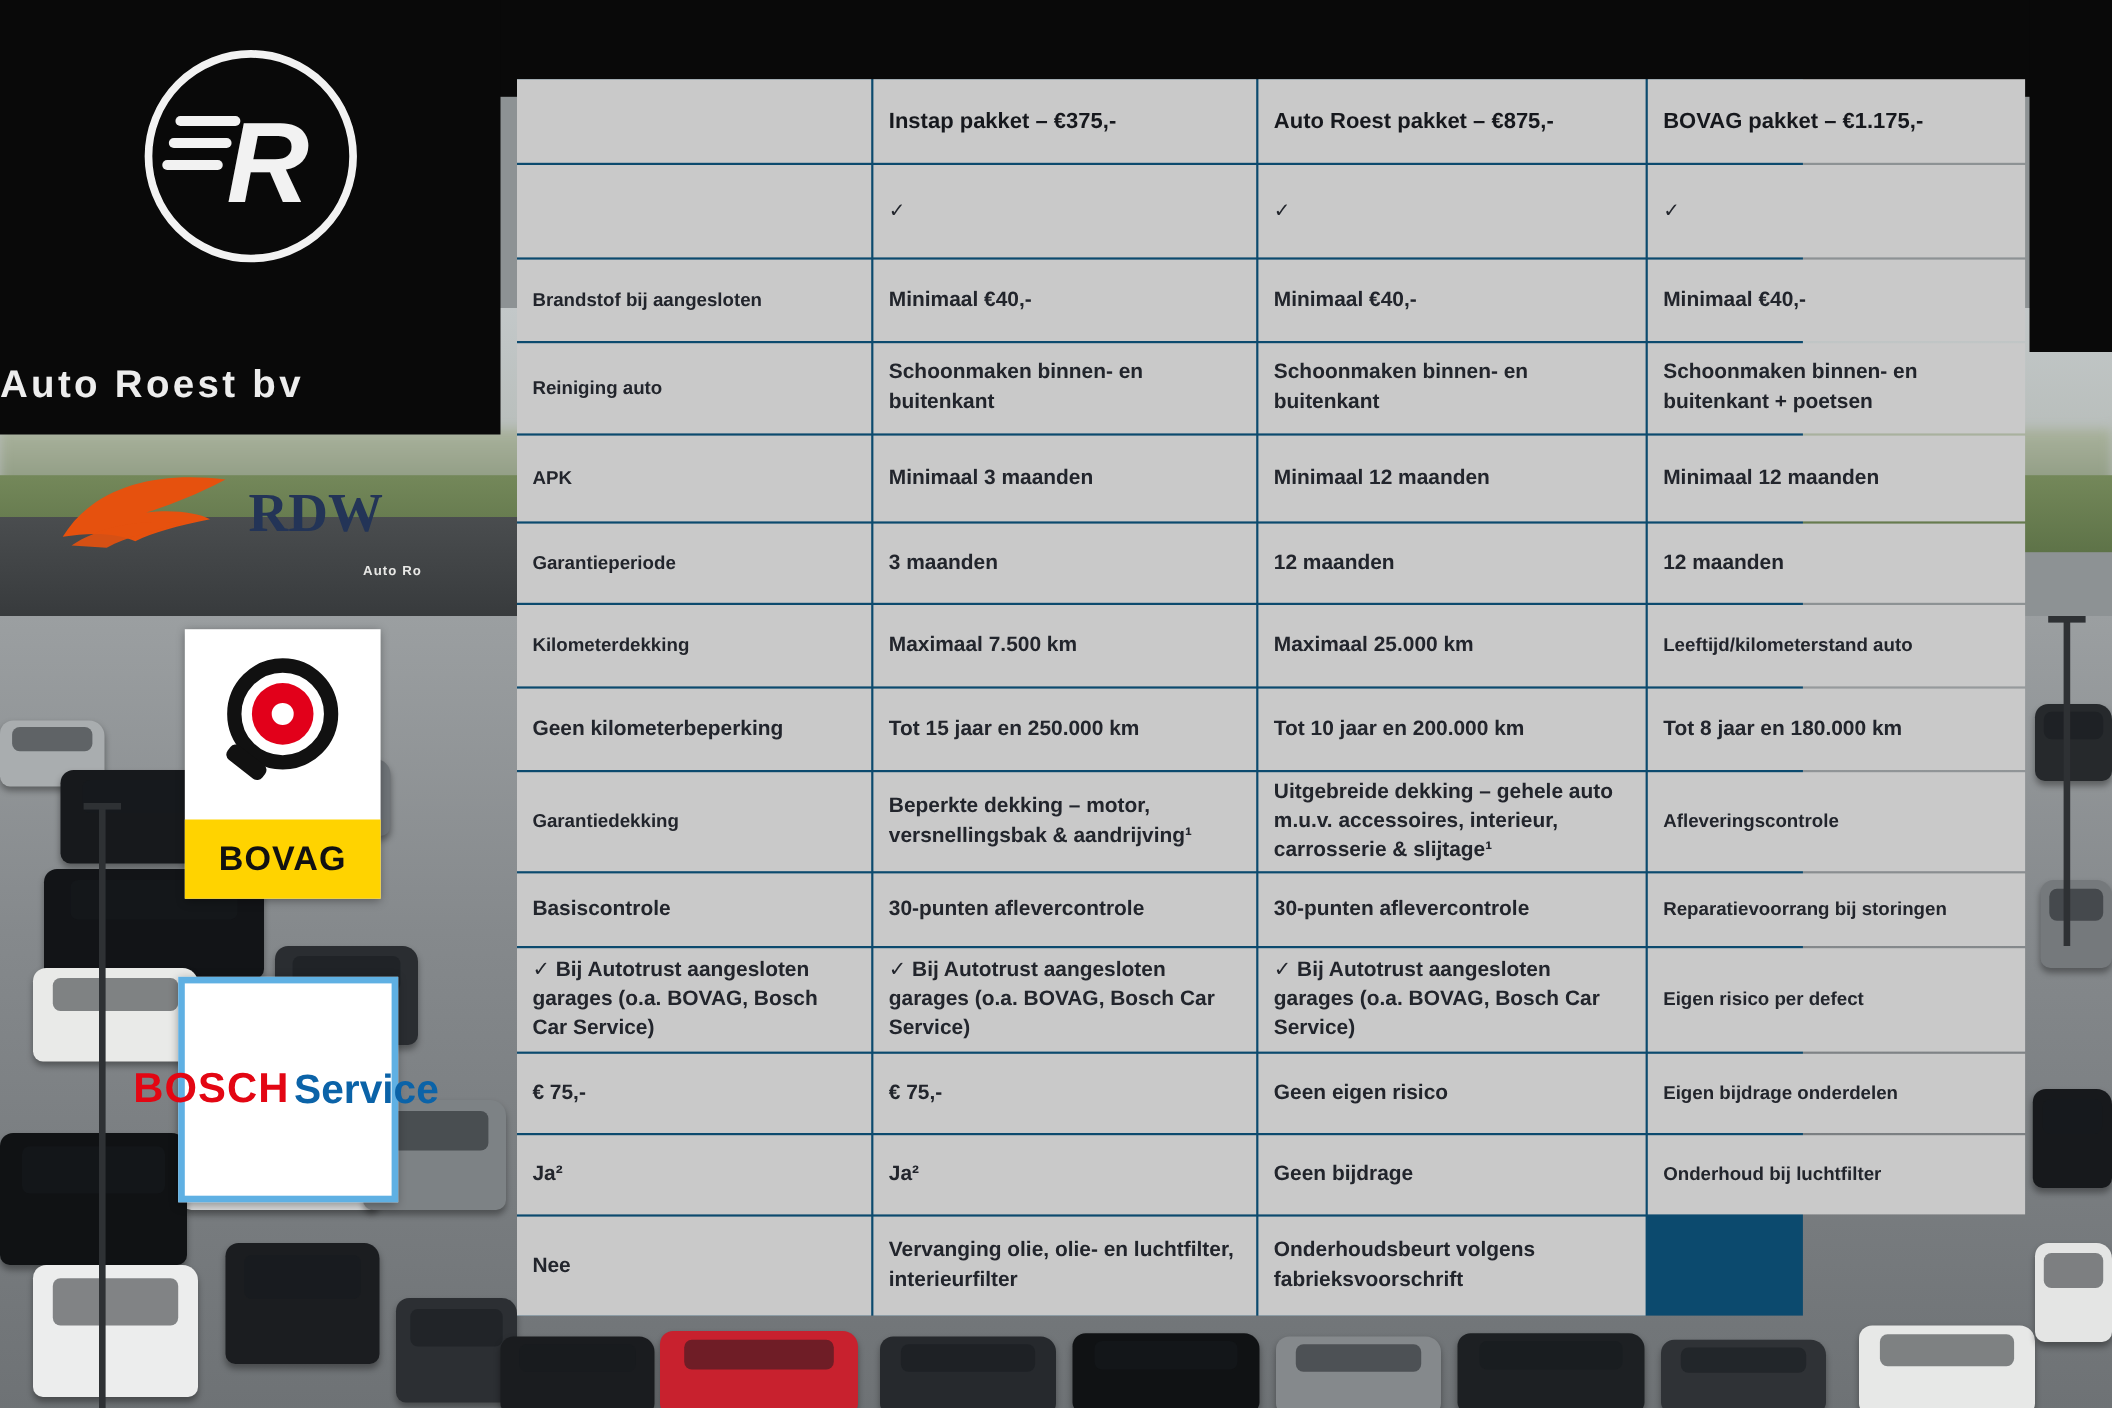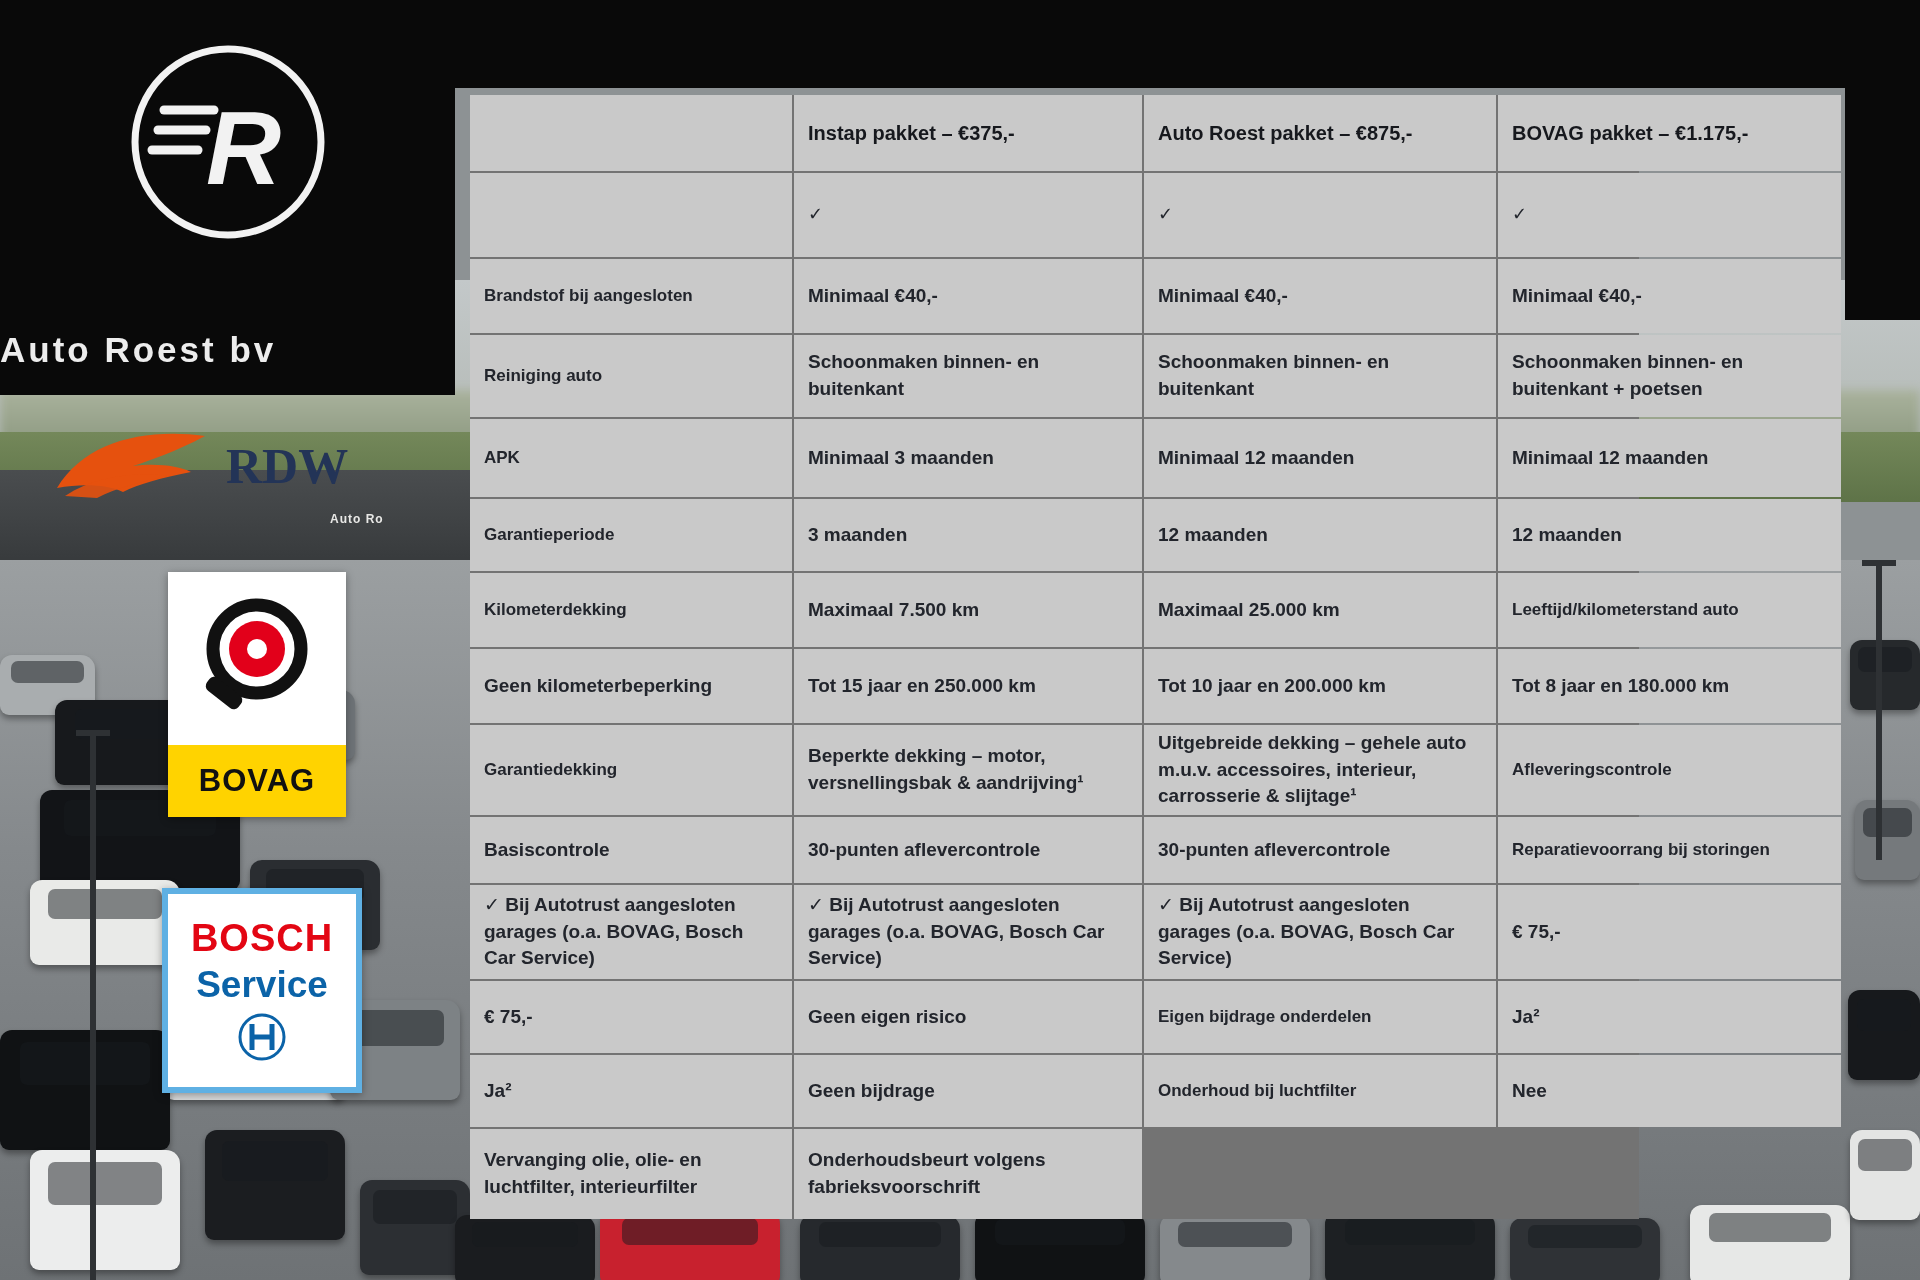--- a/index.html
+++ b/index.html
@@ -29,27 +29,27 @@
   .company-name { position:absolute; left:0; top:330px; width:455px; text-align:left; color:#ededed; font-size:35px; font-weight:700; letter-spacing:3px; }
 
   
   .rdw-logo { position:absolute; left:55px; top:418px; width:350px; height:95px; z-index:3; display:flex; align-items:center; }
   .rdw-word { font-family:"Liberation Serif","DejaVu Serif",serif; font-weight:700; font-size:50px; color:#233457; margin-left:6px;text-align:center; }
   .bovag-logo { position:absolute; left:168px; top:572px; width:178px; height:245px; background:#ffffff; z-index:3; display:flex; flex-direction:column; box-shadow:0 2px 8px rgba(0,0,0,.35); }
   .bovag-emblem { flex:1; display:flex; align-items:center; justify-content:center; }
   .bovag-band { height:72px; background:#ffd300; display:flex; align-items:center; justify-content:center; }
   .bovag-word { font-size:31px; font-weight:700; color:#111; letter-spacing:1px; }
   .bosch-logo { position:absolute; left:162px; top:888px; width:200px; height:205px; background:#ffffff; border:6px solid #5fb0e3; z-index:3;
-                display:flex; flex-direction:column; align-items:center; justify-content:center; gap:4px; box-shadow:0 2px 8px rgba(0,0,0,.35); }
+                display:flex; flex-direction:row; align-items:center; justify-content:center; gap:4px; box-shadow:0 2px 8px rgba(0,0,0,.35); }
   .bosch-word { color:#e30613; font-weight:700; font-size:38px; letter-spacing:1px; }
   .bosch-service { color:#0b63a8; font-weight:700; font-size:37px; }
 
   
-  .pricing-table { position:absolute; left:470px; top:95px; width:1169px; z-index:4;
-                   display:grid; grid-template-columns:322px 348px 352px 343px; gap:2px; background:#737373; }
+  .pricing-table { position:absolute; left:470px; top:72px; width:1169px; z-index:4;
+                   display:grid; grid-template-columns:322px 348px 352px 343px; gap:2px; background:#0c4a6e; }
   .cell { background:#c9c9c9; display:flex; align-items:center; padding:6px 16px 6px 14px;
           color:#22252c; font-weight:700; font-size:19px; line-height:1.42; }
   .cell.th { font-size:20px; color:#16181d; }
   .cell.feature { font-size:17px; }
   .cell.check { font-size:18px; }
 </style>
 </head>
 <body>
 
 <div class="canvas">
@@ -175,20 +175,21 @@
       <div class="cell">Beperkte dekking – motor, versnellingsbak &amp; aandrijving¹</div>
       <div class="cell">Uitgebreide dekking – gehele auto m.u.v. accessoires, interieur, carrosserie &amp; slijtage¹</div>
       <div class="cell feature">Afleveringscontrole</div>
       <div class="cell">Basiscontrole</div>
       <div class="cell">30-punten aflevercontrole</div>
       <div class="cell">30-punten aflevercontrole</div>
       <div class="cell feature">Reparatievoorrang bij storingen</div>
       <div class="cell">✓ Bij Autotrust aangesloten garages (o.a. BOVAG, Bosch Car Service)</div>
       <div class="cell">✓ Bij Autotrust aangesloten garages (o.a. BOVAG, Bosch Car Service)</div>
       <div class="cell">✓ Bij Autotrust aangesloten garages (o.a. BOVAG, Bosch Car Service)</div>
+      <div class="cell feature">Eigen risico per defect</div>
       <div class="cell">€ 75,-</div>
       <div class="cell">€ 75,-</div>
       <div class="cell">Geen eigen risico</div>
       <div class="cell feature">Eigen bijdrage onderdelen</div>
       <div class="cell">Ja²</div>
       <div class="cell">Ja²</div>
       <div class="cell">Geen bijdrage</div>
       <div class="cell feature">Onderhoud bij luchtfilter</div>
       <div class="cell">Nee</div>
       <div class="cell">Vervanging olie, olie- en luchtfilter, interieurfilter</div>

